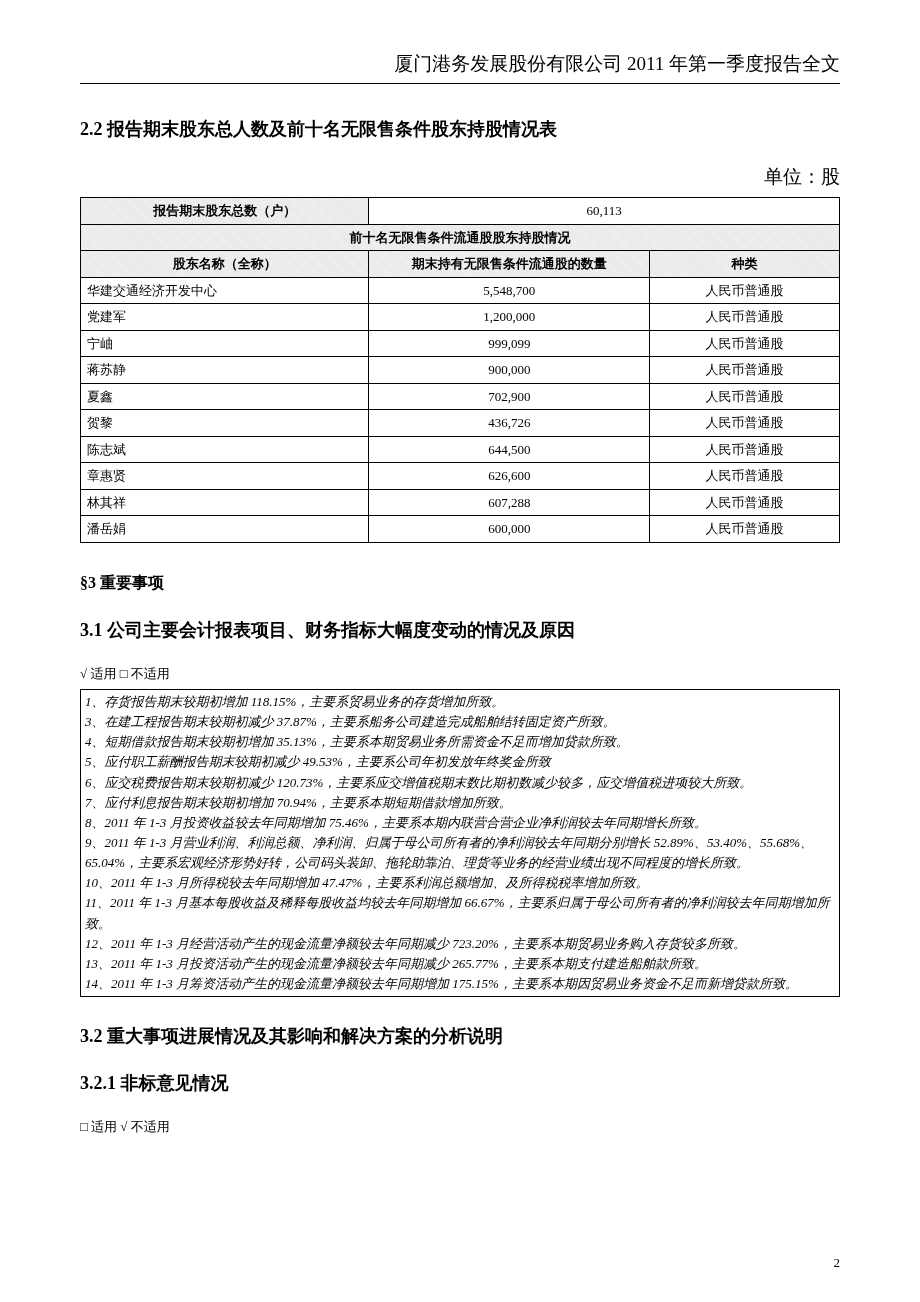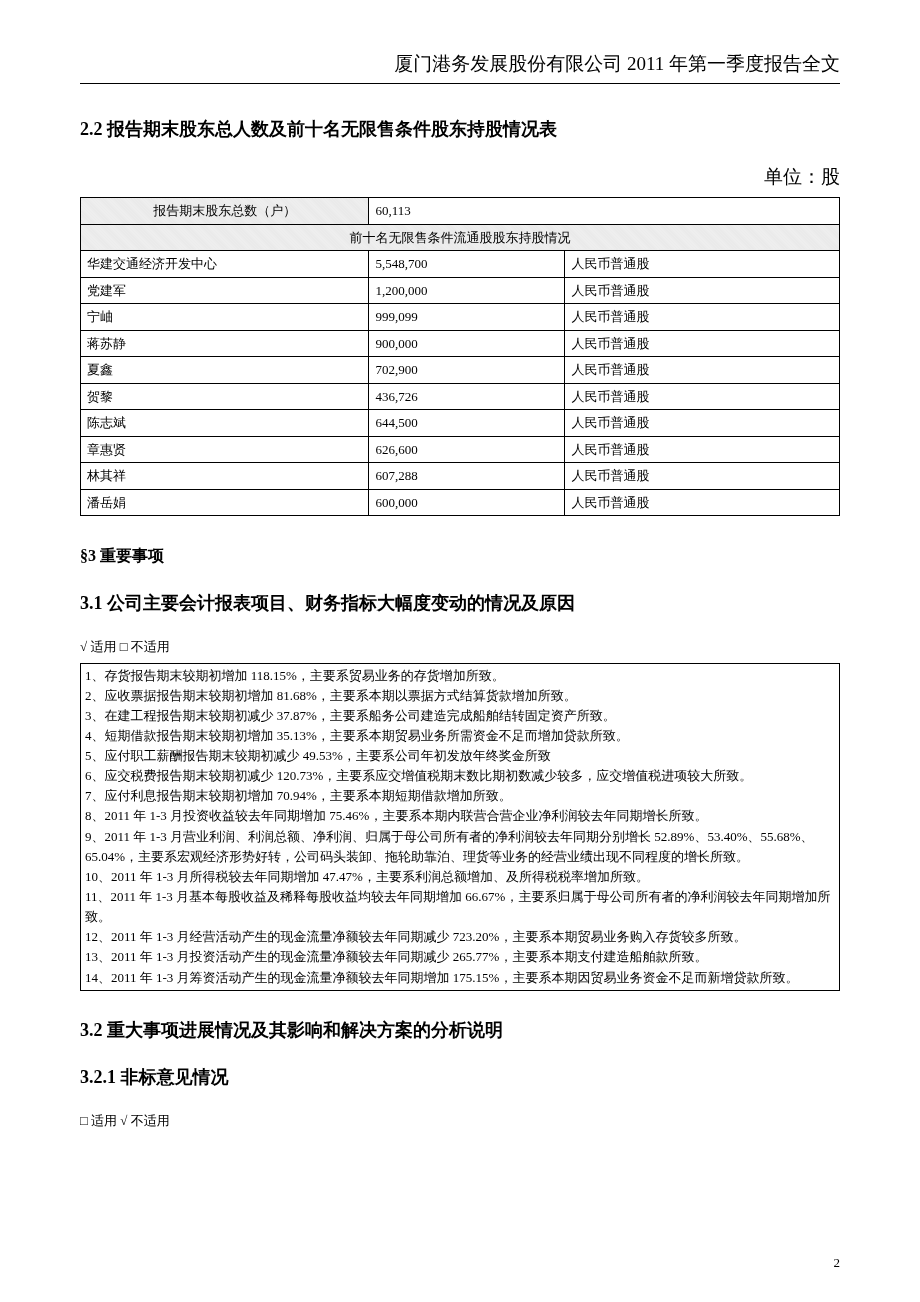--- a/index.html
+++ b/index.html
@@ -34,50 +34,50 @@
       border-collapse: collapse;
       font-size: 13px;
       margin-bottom: 28px;
     }
     th, td {
       border: 1px solid #000;
       padding: 3px 6px;
       vertical-align: middle;
     }
     th {
-      font-weight: normal;
+      font-weight: bold;
       background: repeating-linear-gradient(
         45deg,
         #f0f0f0,
         #f0f0f0 1px,
         #e8e8e8 1px,
         #e8e8e8 2px
       );
       text-align: center;
     }
     td.left { text-align: left; }
-    td.center { text-align: left; }
+    td.center { text-align: center; }
     .major-heading {
       font-size: 16px;
       font-weight: bold;
       margin-top: 20px;
       margin-bottom: 22px;
     }
     .applicability {
       font-size: 13px;
       margin-bottom: 6px;
     }
     .reasons-box {
       border: 1px solid #000;
       padding: 2px 4px;
       font-size: 13px;
       line-height: 1.55;
       margin-bottom: 26px;
     }
-    .reasons-box .item { display: block; }
+    .reasons-box .item { display: block; font-style: italic; }
     .page-num {
       position: fixed;
       bottom: 30px;
       right: 80px;
       font-size: 13px;
     }
   </style>
 </head>
 <body>
 
@@ -88,20 +88,25 @@
 <div class="unit-label">单位：股</div>
 
 <table>
   <tbody>
       <tr>
     <th style="width:38%;">报告期末股东总数（户）</th>
     <td colspan="2" class="center">60,113</td>
   </tr>
   <tr>
     <th colspan="3">前十名无限售条件流通股股东持股情况</th>
+  </tr>
+  <tr>
+    <th>股东名称（全称）</th>
+    <th style="width:37%;">期末持有无限售条件流通股的数量</th>
+    <th style="width:25%;">种类</th>
   </tr>
   </tbody>
     <tbody id="shareholder-rows">
       <tr>
         <td class="left">华建交通经济开发中心</td>
         <td class="center">5,548,700</td>
         <td class="center">人民币普通股</td>
       </tr>
       <tr>
         <td class="left">党建军</td>
@@ -152,21 +157,20 @@
 </table>
 
 <div class="major-heading">§3  重要事项</div>
 
 <div class="section-title">3.1 公司主要会计报表项目、财务指标大幅度变动的情况及原因</div>
 
 <div class="applicability">√ 适用 □ 不适用</div>
 
 <div class="reasons-box" id="reasons-box">
     <span class="item">1、存货报告期末较期初增加 118.15%，主要系贸易业务的存货增加所致。</span>
-    <span class="item">2、应收票据报告期末较期初增加 81.68%，主要系本期以票据方式结算货款增加所致。</span>
     <span class="item">3、在建工程报告期末较期初减少 37.87%，主要系船务公司建造完成船舶结转固定资产所致。</span>
     <span class="item">4、短期借款报告期末较期初增加 35.13%，主要系本期贸易业务所需资金不足而增加贷款所致。</span>
     <span class="item">5、应付职工薪酬报告期末较期初减少 49.53%，主要系公司年初发放年终奖金所致</span>
     <span class="item">6、应交税费报告期末较期初减少 120.73%，主要系应交增值税期末数比期初数减少较多，应交增值税进项较大所致。</span>
     <span class="item">7、应付利息报告期末较期初增加 70.94%，主要系本期短期借款增加所致。</span>
     <span class="item">8、2011 年 1-3 月投资收益较去年同期增加 75.46%，主要系本期内联营合营企业净利润较去年同期增长所致。</span>
     <span class="item">9、2011 年 1-3 月营业利润、利润总额、净利润、归属于母公司所有者的净利润较去年同期分别增长 52.89%、53.40%、55.68%、65.04%，主要系宏观经济形势好转，公司码头装卸、拖轮助靠泊、理货等业务的经营业绩出现不同程度的增长所致。</span>
     <span class="item">10、2011 年 1-3 月所得税较去年同期增加 47.47%，主要系利润总额增加、及所得税税率增加所致。</span>
     <span class="item">11、2011 年 1-3 月基本每股收益及稀释每股收益均较去年同期增加 66.67%，主要系归属于母公司所有者的净利润较去年同期增加所致。</span>
     <span class="item">12、2011 年 1-3 月经营活动产生的现金流量净额较去年同期减少 723.20%，主要系本期贸易业务购入存货较多所致。</span>

